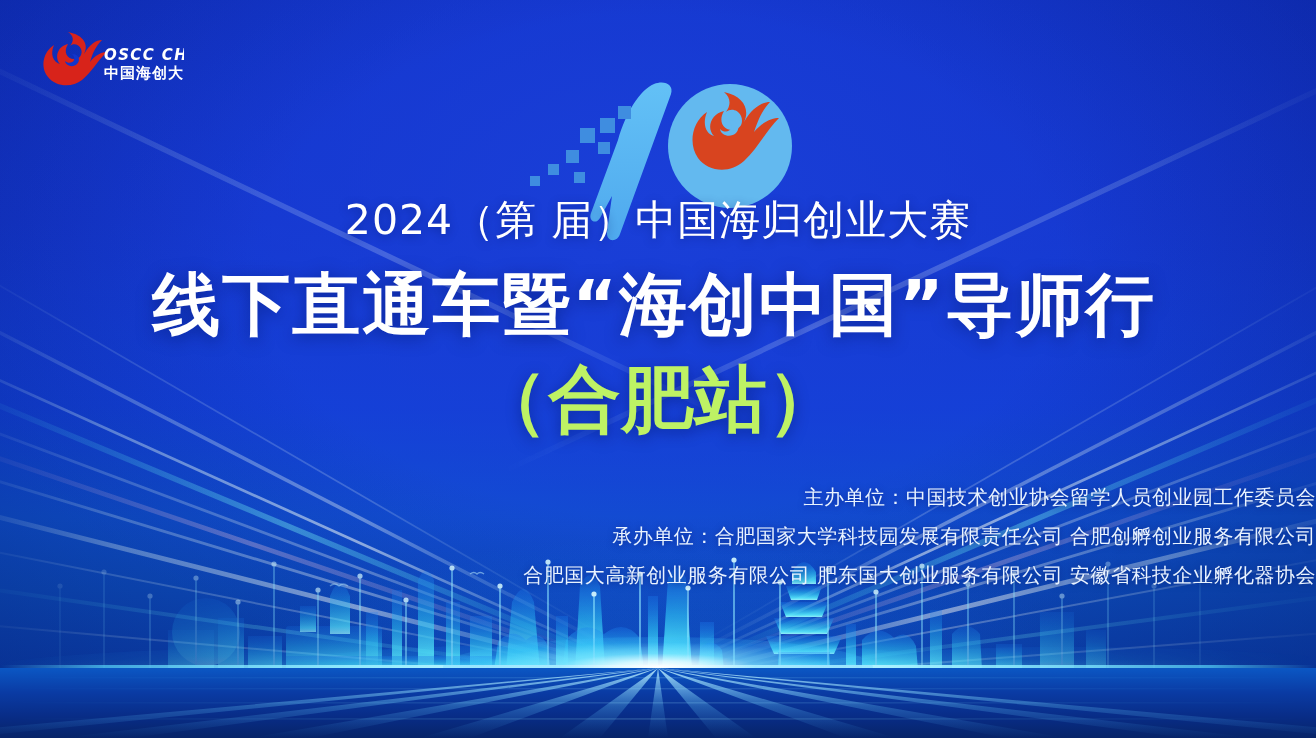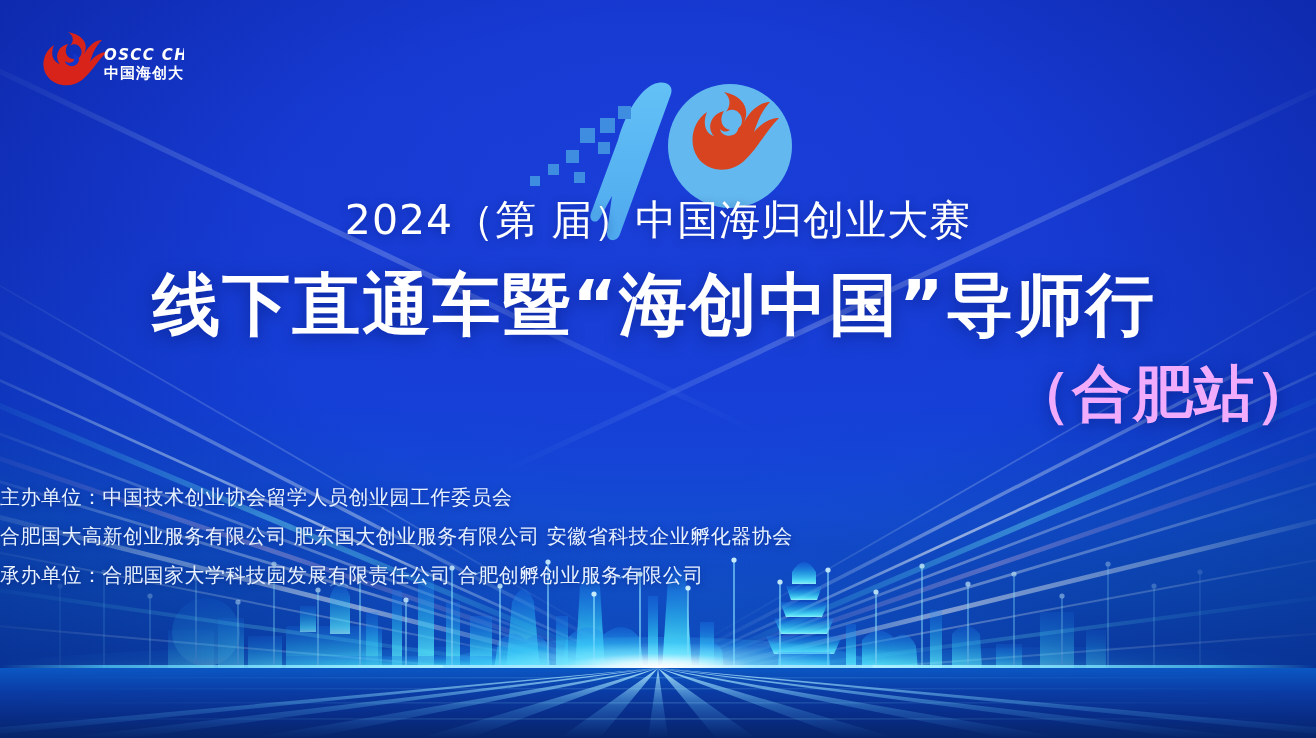--- a/index.html
+++ b/index.html
@@ -87,30 +87,30 @@
     position:absolute; left:0; right:8px; top:268px;
     text-align:center;
     font-size:68px; line-height:1.08; color:#ffffff;
     font-weight:700; letter-spacing:2px;
     font-family:"DejaVu Sans","Liberation Sans",sans-serif;
     text-shadow:0 3px 16px rgba(3,20,100,.5);
   }
 
   .line-city{
     position:absolute; left:0; right:0; top:360px;
-    text-align:right;
-    font-size:60px; line-height:1.1; color:#f0abfc;
+    text-align:center;
+    font-size:72px; line-height:1.1; color:#bef264;
     font-weight:700; letter-spacing:1px;
     font-family:"DejaVu Sans","Liberation Sans",sans-serif;
     text-shadow:0 3px 14px rgba(3,20,100,.5);
   }
 
   .orgs{
     position:absolute; left:0; right:0; top:478px;
-    text-align:left; color:#e9f3ff;
+    text-align:right; color:#e9f3ff;
     font-size:20px; line-height:39px; letter-spacing:.5px;
     font-family:"DejaVu Sans","Liberation Sans",sans-serif;
     text-shadow:0 1px 6px rgba(3,20,100,.55);
   }
   .orgs .org-line{ display:block; white-space:nowrap; }
 </style>
 </head>
 <body>
 
 <div id="poster">
@@ -420,18 +420,18 @@
     </div>
 
     <div class="line-year">2024（第  届）中国海归创业大赛</div>
 
     <div class="line-main">线下直通车暨“海创中国”导师行</div>
 
     <div class="line-city">（合肥站）</div>
 
     <div class="orgs">
       <span class="org-line">主办单位：中国技术创业协会留学人员创业园工作委员会</span>
+      <span class="org-line">承办单位：合肥国家大学科技园发展有限责任公司  合肥创孵创业服务有限公司</span>
       <span class="org-line">合肥国大高新创业服务有限公司  肥东国大创业服务有限公司  安徽省科技企业孵化器协会</span>
-      <span class="org-line">承办单位：合肥国家大学科技园发展有限责任公司  合肥创孵创业服务有限公司</span>
     </div>
 
   </div>
 </div>
 
 </body></html>

